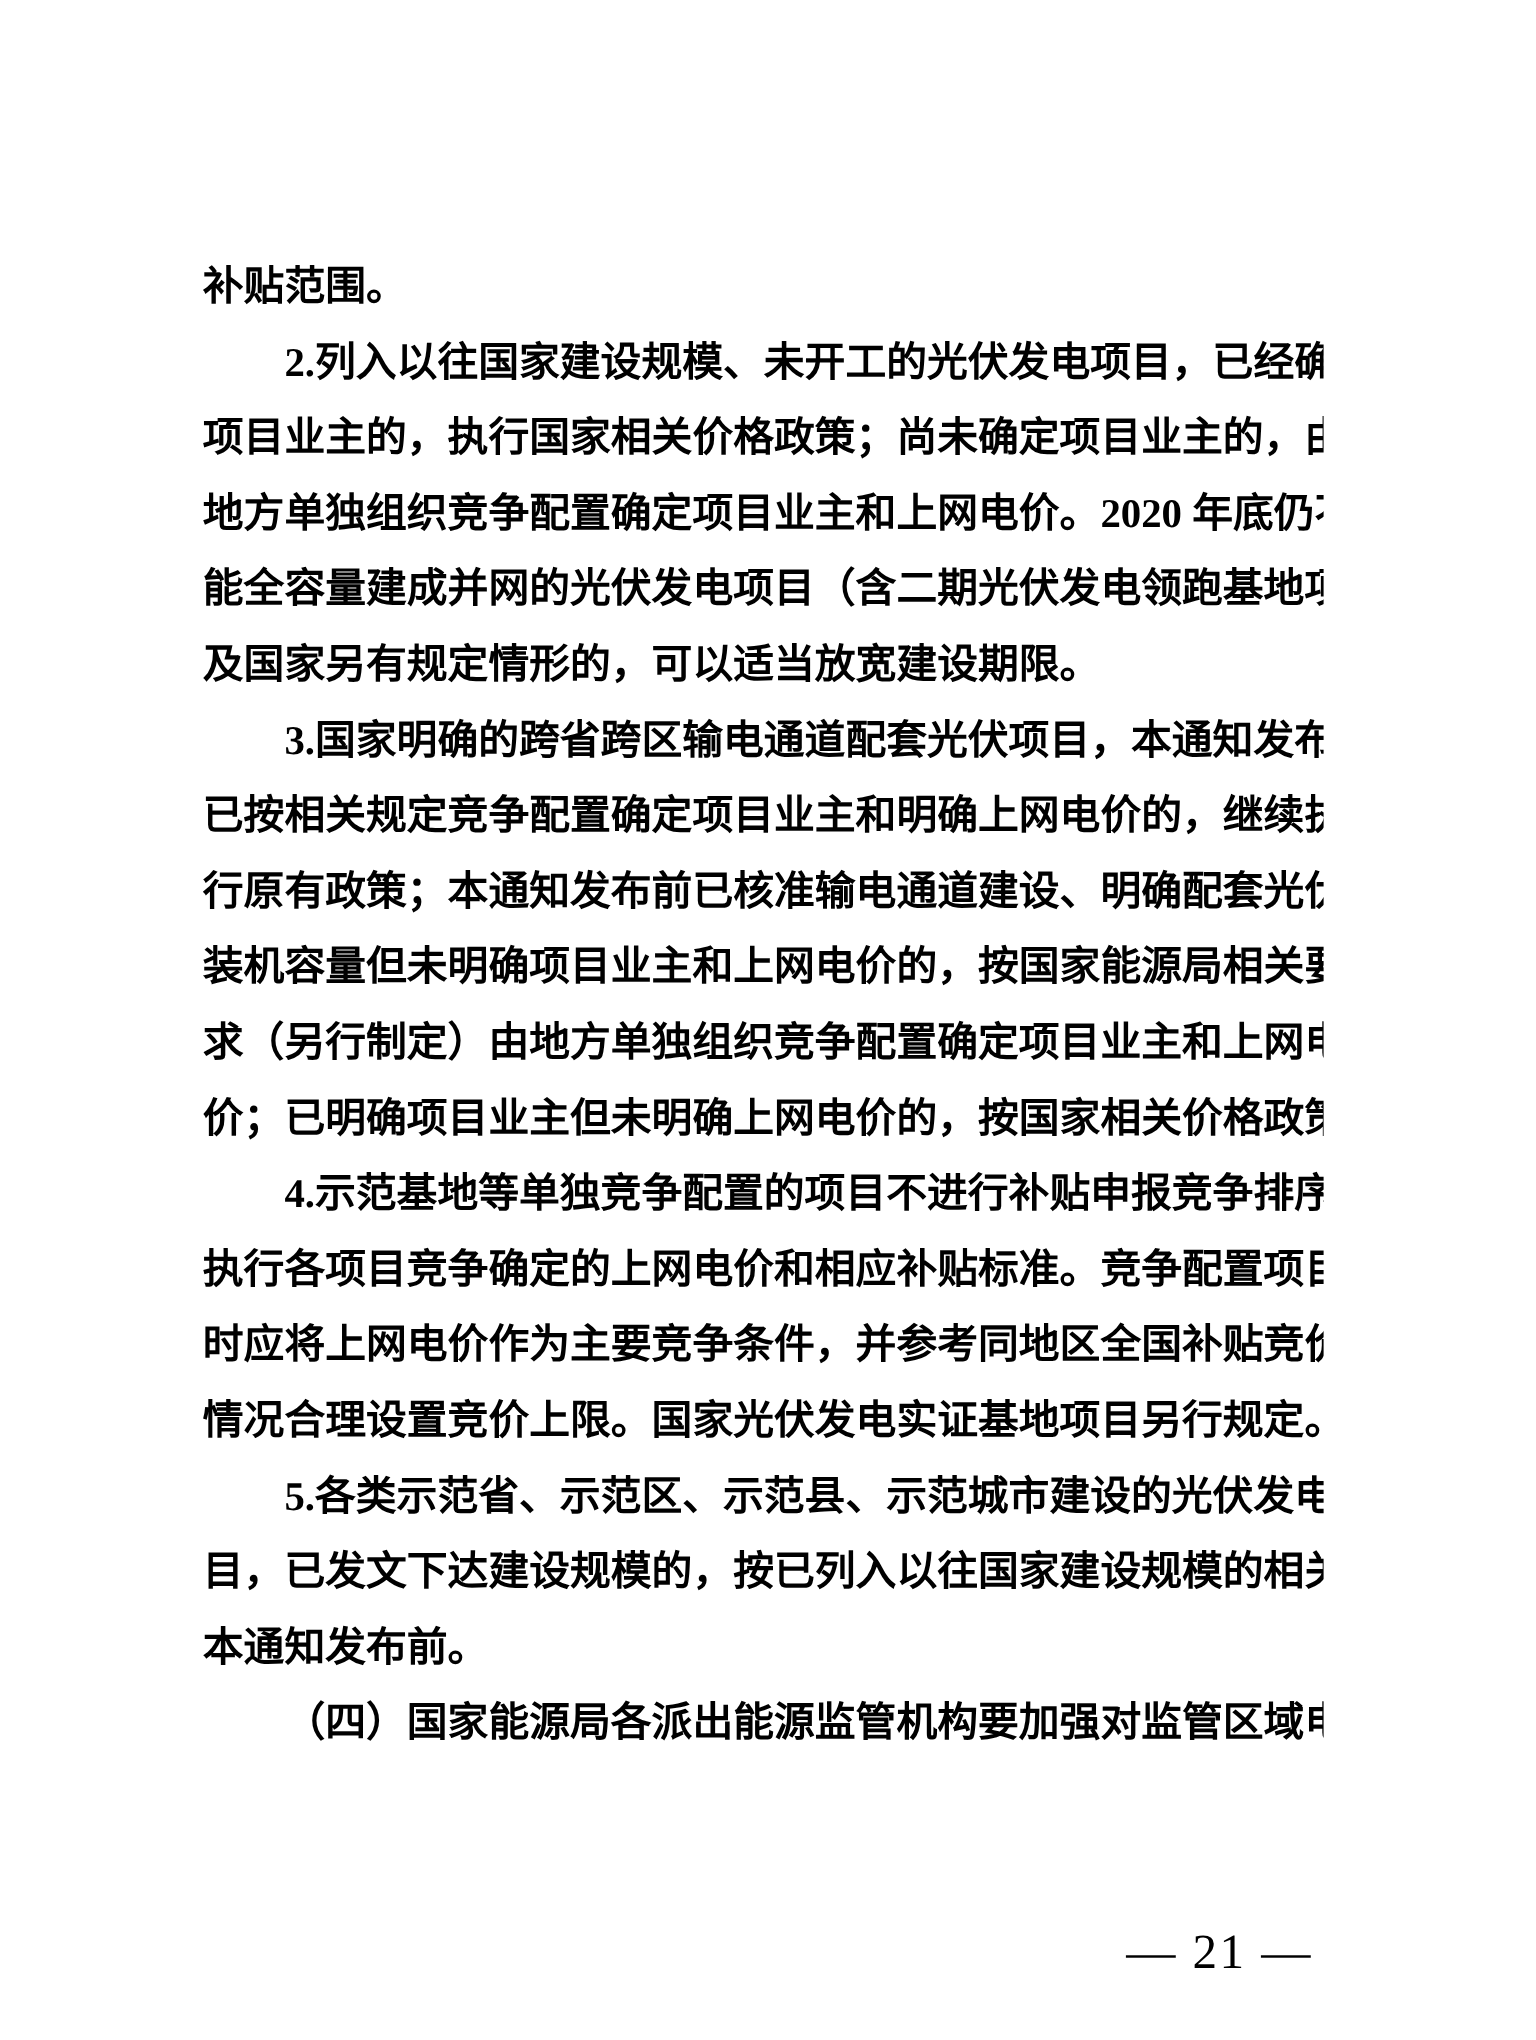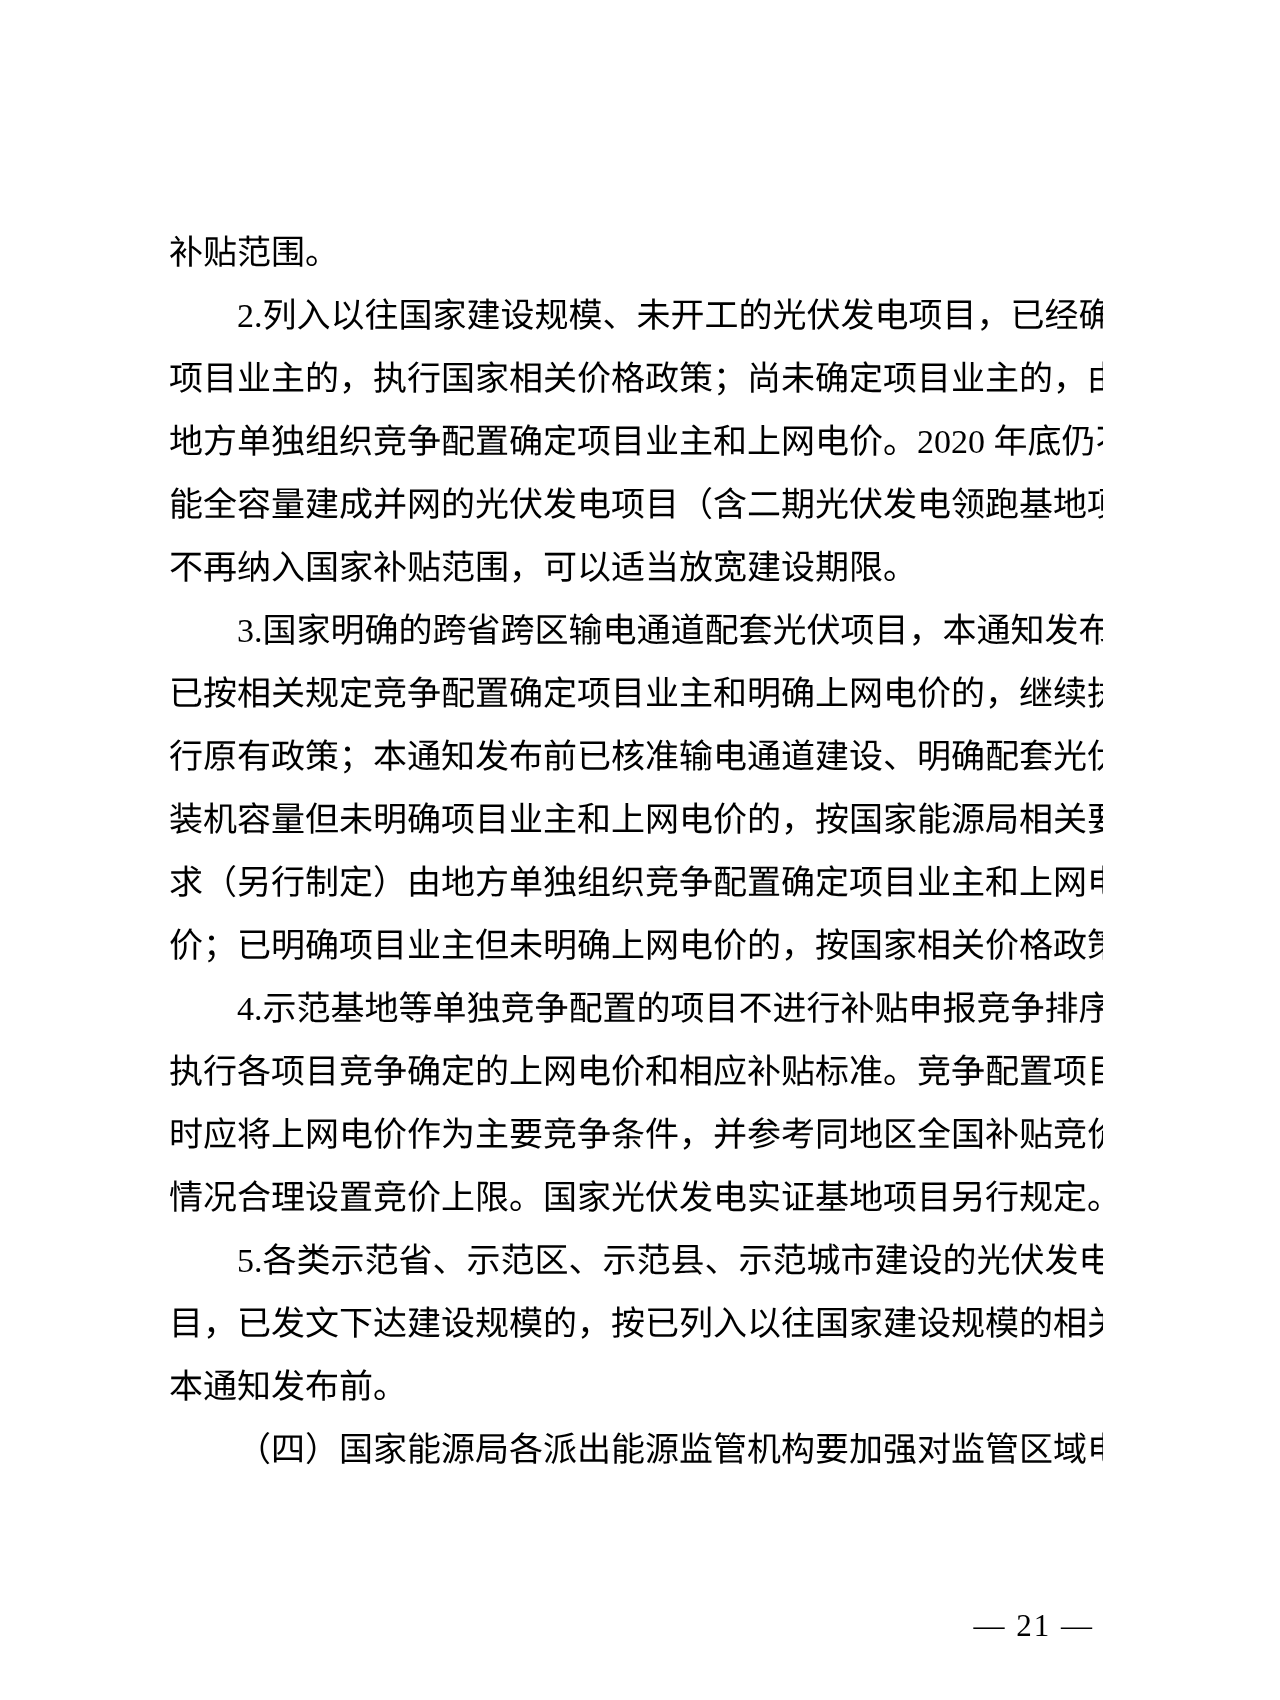--- a/index.html
+++ b/index.html
@@ -11,22 +11,23 @@
     position: relative;
     width: 1280px;
     height: 1700px;
     background: #ffffff;
     overflow: hidden;
     font-family: "Liberation Serif", serif;
   }
   .text-block {
     position: absolute;
     left: 169px;
-    top: 221px;
+    top: 208px;
     width: 934px;
+    font-weight: bold;
   }
   .paragraph {
     margin: 0;
     padding: 0;
   }
   .line {
     height: 63px;
     line-height: 63px;
     font-size: 34px;
     color: #000000;
@@ -43,40 +44,40 @@
   .line.short {
     text-align-last: left;
     -moz-text-align-last: left;
   }
   .page-number {
     position: absolute;
     top: 1606px;
     right: 186px;
     height: 40px;
     line-height: 40px;
-    font-size: 31px;
+    font-size: 41px;
     letter-spacing: 2px;
     color: #000000;
     font-family: "Liberation Serif", serif;
   }
 </style>
 </head>
 <body>
 
 <div class="page" style="background: rgb(255, 255, 255); color: rgb(0, 0, 0);">
   <div class="text-block" id="body-block">
       <div class="paragraph">
         <div class="line short">补贴范围。</div>
       </div>
       <div class="paragraph">
         <div class="line indent">2.列入以往国家建设规模、未开工的光伏发电项目，已经确定</div>
         <div class="line">项目业主的，执行国家相关价格政策；尚未确定项目业主的，由</div>
         <div class="line">地方单独组织竞争配置确定项目业主和上网电价。2020 年底仍不</div>
         <div class="line">能全容量建成并网的光伏发电项目（含二期光伏发电领跑基地项</div>
-        <div class="line short">不再纳入国家补贴范围，可以适当放宽建设期限。</div>
+        <div class="line short">及国家另有规定情形的，可以适当放宽建设期限。</div>
       </div>
       <div class="paragraph">
         <div class="line indent">3.国家明确的跨省跨区输电通道配套光伏项目，本通知发布前</div>
         <div class="line">已按相关规定竞争配置确定项目业主和明确上网电价的，继续执</div>
         <div class="line">行原有政策；本通知发布前已核准输电通道建设、明确配套光伏</div>
         <div class="line">装机容量但未明确项目业主和上网电价的，按国家能源局相关要</div>
         <div class="line">求（另行制定）由地方单独组织竞争配置确定项目业主和上网电</div>
         <div class="line">价；已明确项目业主但未明确上网电价的，按国家相关价格政策</div>
       </div>
       <div class="paragraph">

